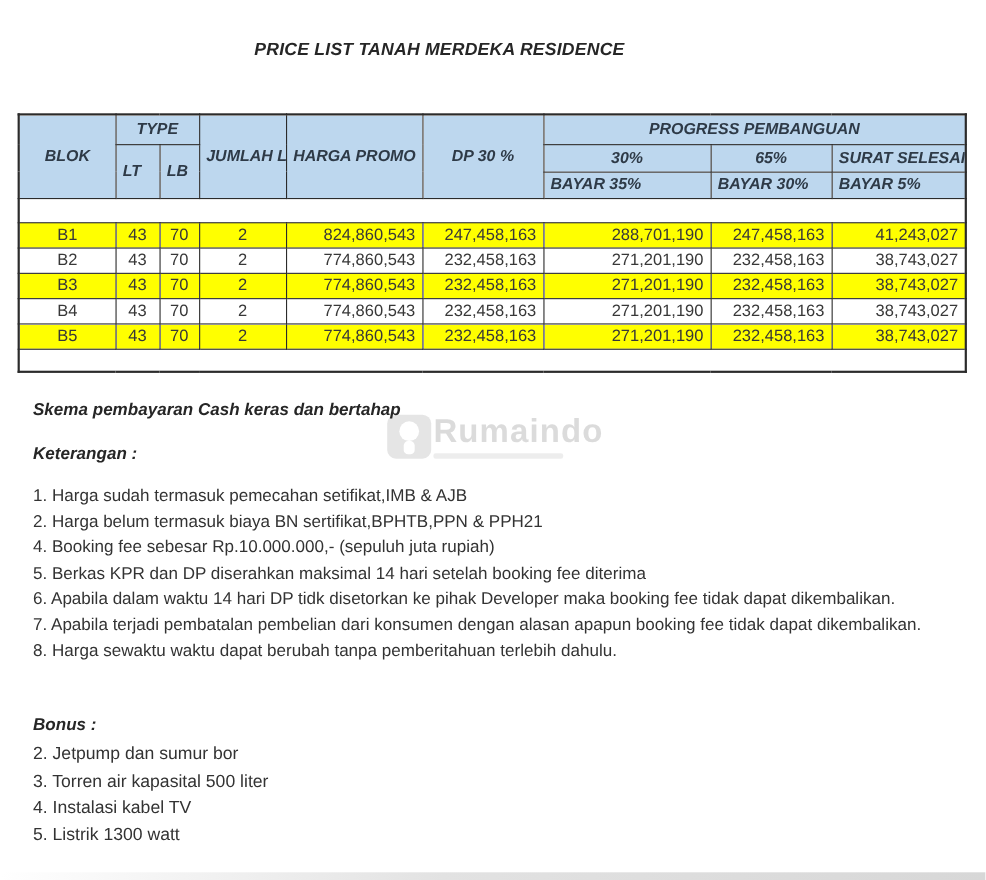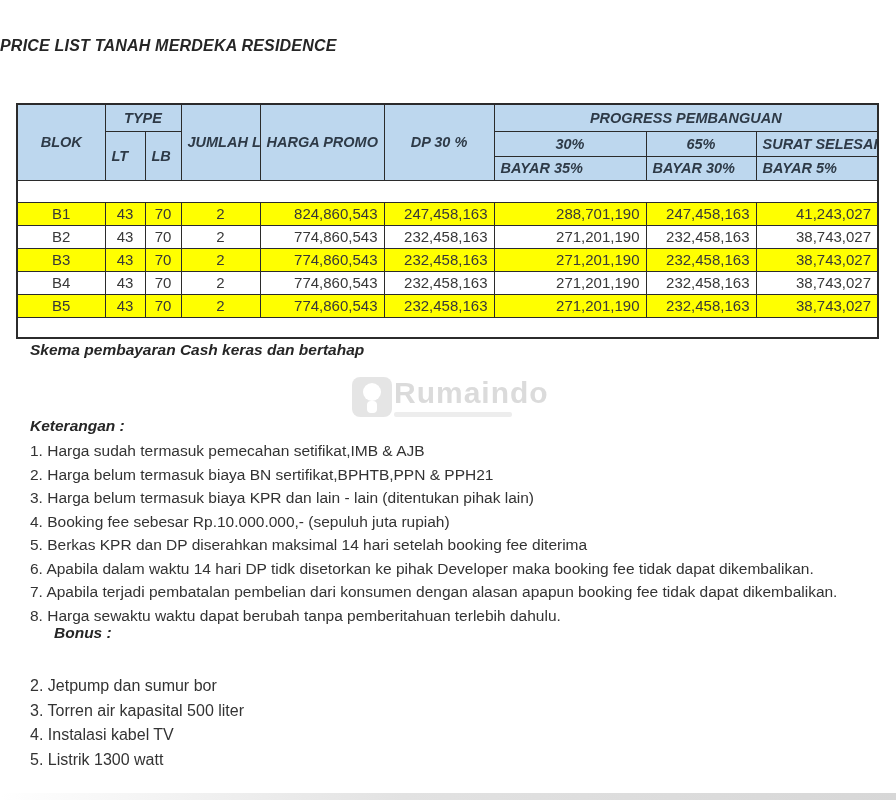--- a/index.html
+++ b/index.html
@@ -10,21 +10,21 @@
   }
   *{box-sizing:border-box;}
   html,body{margin:0;padding:0;}
   body{
     width:896px;height:800px;position:relative;overflow:hidden;
     background:#ffffff;color:var(--ink);
     font-family:"Liberation Sans", sans-serif;
   }
   .doc-title{
     position:absolute;top:34px;left:0;width:799px;
-    font-weight:bold;font-style:italic;
+    text-align:center;font-weight:bold;font-style:italic;
     font-size:16px;line-height:24px;color:#262626;letter-spacing:.2px;
   }
   
   table.price{
     position:absolute;left:16px;top:103px;width:861px;
     border-collapse:collapse;table-layout:fixed;
     border:2.5px solid var(--line);
     font-size:15px;color:#383838;
   }
   table.price td,table.price th{
@@ -40,24 +40,24 @@
   tr.data{height:23px;}
   tr.data.hl td{background:var(--highlight);}
   td.c,th.c{text-align:center;}
   th.l{text-align:left;}
   td.num{text-align:right;padding-right:9px;}
   th.wrap{white-space:normal;line-height:15px;text-align:left;}
   tr.gap-top td,tr.gap-bottom td{background:#fff;}
   
   .note{position:absolute;left:30px;font-size:15.5px;color:#333;}
   .note.bold{font-weight:bold;font-style:italic;color:#262626;}
-  .skema{top:341px;}
-  .ket-label{top:417px;}
+  .skema{top:364px;}
+  .ket-label{top:404px;}
   .ket-list{top:439px;line-height:23.5px;}
-  .bonus-label{top:624px;margin-left:24px;}
+  .bonus-label{top:651px;}
   .bonus-list{top:674px;line-height:24.5px;font-size:16px;}
   
   .watermark{
     position:absolute;left:352px;top:377px;
     display:flex;align-items:flex-start;gap:2px;opacity:.95;
   }
   .wm-icon{
     width:40px;height:40px;border-radius:8px;background:#e4e4e4;position:relative;
   }
   .wm-icon .dot{
@@ -192,21 +192,20 @@
     <div class="wm-tagline"></div>
   </div>
 </div>
 
 <div class="note bold skema">Skema pembayaran  Cash keras dan bertahap</div>
 
 <div class="note bold ket-label">Keterangan :</div>
 <div class="note ket-list">
   <div>1. Harga sudah termasuk pemecahan setifikat,IMB &amp; AJB</div>
   <div>2. Harga belum termasuk biaya BN sertifikat,BPHTB,PPN &amp; PPH21</div>
-  <div>3. Harga belum termasuk biaya KPR dan lain - lain (ditentukan pihak lain)</div>
   <div>4. Booking fee sebesar Rp.10.000.000,- (sepuluh juta rupiah)</div>
   <div>5. Berkas KPR dan DP diserahkan maksimal 14 hari setelah booking fee diterima</div>
   <div>6. Apabila dalam waktu 14 hari  DP tidk disetorkan ke pihak Developer maka booking fee tidak dapat dikembalikan.</div>
   <div>7. Apabila terjadi pembatalan pembelian dari konsumen dengan alasan apapun booking fee tidak dapat dikembalikan.</div>
   <div>8. Harga sewaktu waktu dapat berubah tanpa pemberitahuan terlebih dahulu.</div>
 </div>
 
 <div class="note bold bonus-label">Bonus :</div>
 <div class="note bonus-list">
   <div>2. Jetpump dan sumur bor</div>

